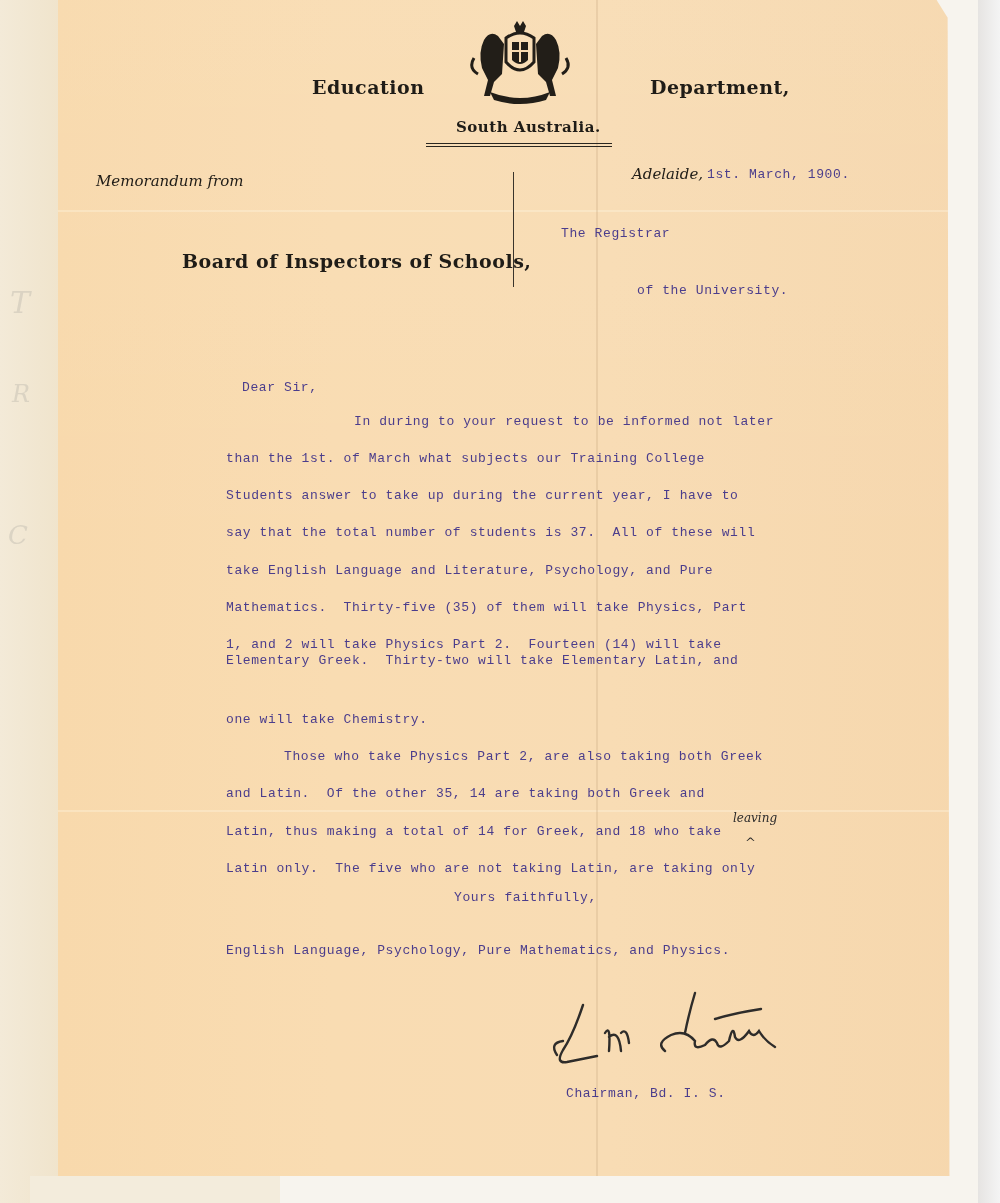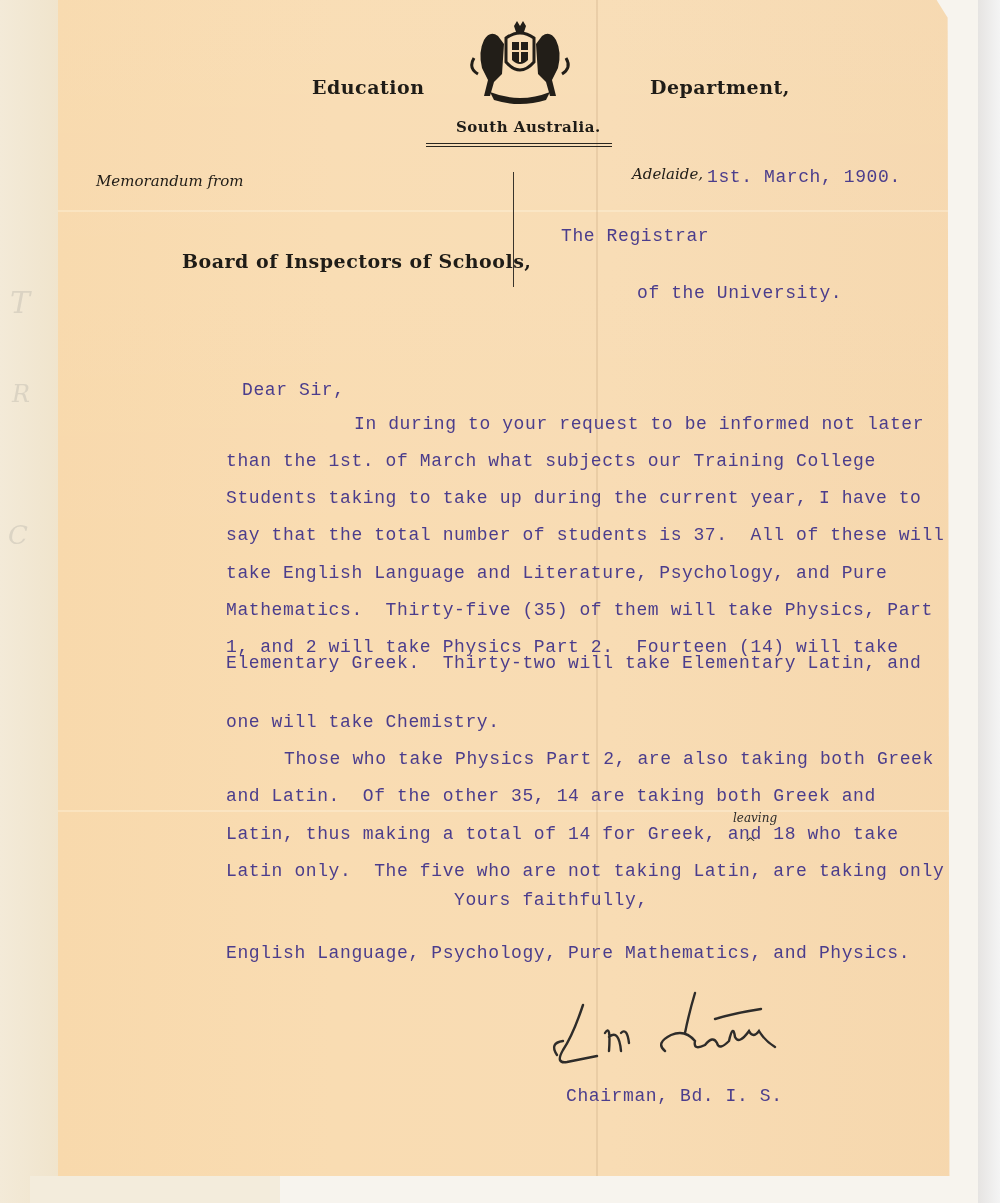--- a/index.html
+++ b/index.html
@@ -42,21 +42,21 @@
   .crest {
     position: absolute; left: 466px; top: 18px; width: 108px; height: 92px;
   }
   .rule { position: absolute; background: #2a2620; height: 1px; }
   .script {
     position: absolute; font-family: "DejaVu Serif", serif; font-style: italic; color: #1f1c17;
   }
   .vline { position: absolute; width: 1px; background: #3a342b; }
 
   .typed {
-    position: absolute; color: #4b3d8c; font-size: 18px; letter-spacing: 0.6px;
+    position: absolute; color: #4b3d8c; font-size: 13px; letter-spacing: 0.6px;
     font-family: "Liberation Mono", "DejaVu Sans Mono", monospace; white-space: pre;
   }
   .body-line { left: 226px; }
   .annot {
     position: absolute; color: #2b2a2a; font-family: "DejaVu Serif", serif; font-style: italic; font-size: 12px;
   }
   .sig {
     position: absolute; left: 545px; top: 985px; width: 260px; height: 90px;
   }
 </style>
@@ -104,21 +104,21 @@
 <div class="script" style="left:632px;top:165px;font-size:15px;">Adelaide,</div>
 <div class="typed" style="left:707px;top:167px;">1st. March, 1900.</div>
 
 <div class="typed" style="left:561px;top:226px;">The Registrar</div>
 <div class="typed" style="left:637px;top:283px;">of the University.</div>
 
 <div class="typed body-line" style="top:380px;margin-left:16px;">Dear Sir,</div>
 
 <div class="typed" style="left:354px;top:414px;">In during to your request to be informed not later</div>
 <div class="typed body-line" style="top:451px;">than the 1st. of March what subjects our Training College</div>
-<div class="typed body-line" style="top:488px;">Students taking to take up during the current year, I have to</div>
+<div class="typed body-line" style="top:488px;">Students answer to take up during the current year, I have to</div>
 <div class="typed body-line" style="top:525px;">say that the total number of students is 37.  All of these will</div>
 <div class="typed body-line" style="top:563px;">take English Language and Literature, Psychology, and Pure</div>
 <div class="typed body-line" style="top:600px;">Mathematics.  Thirty-five (35) of them will take Physics, Part</div>
 <div class="typed body-line" style="top:637px;">1, and 2 will take Physics Part 2.  Fourteen (14) will take</div>
 <div class="typed body-line" style="top:653px;">Elementary Greek.  Thirty-two will take Elementary Latin, and</div>
 <div class="typed body-line" style="top:712px;">one will take Chemistry.</div>
 
 <div class="typed" style="left:284px;top:749px;">Those who take Physics Part 2, are also taking both Greek</div>
 <div class="typed body-line" style="top:786px;">and Latin.  Of the other 35, 14 are taking both Greek and</div>
 <div class="typed body-line" style="top:824px;">Latin, thus making a total of 14 for Greek, and 18 who take</div>

